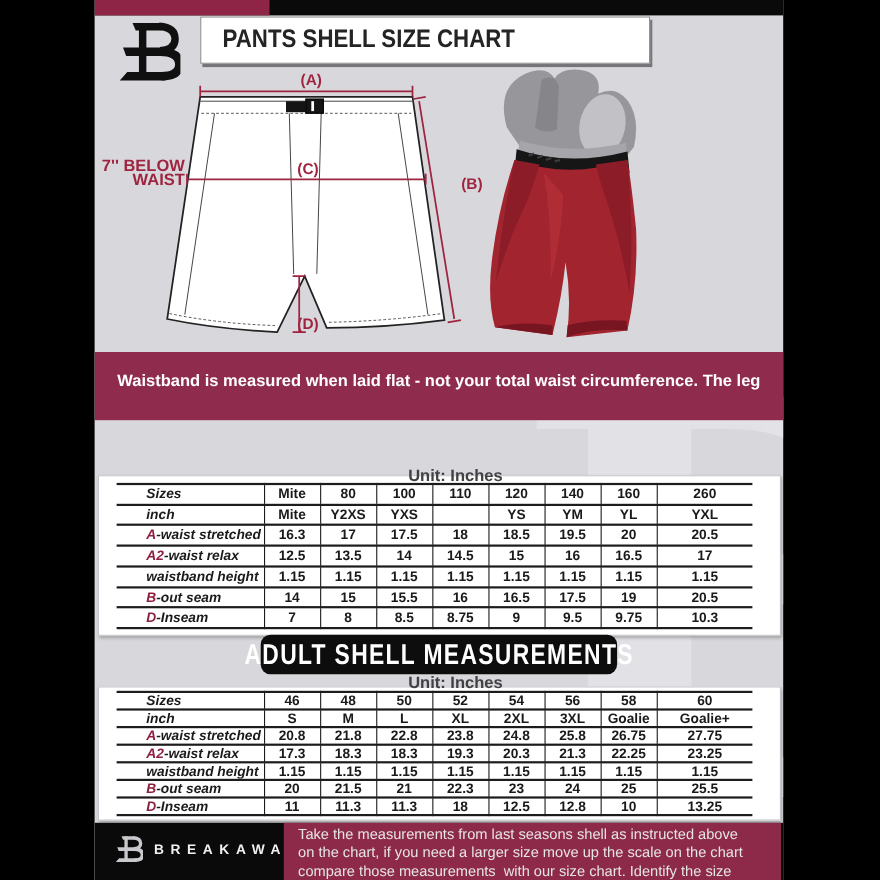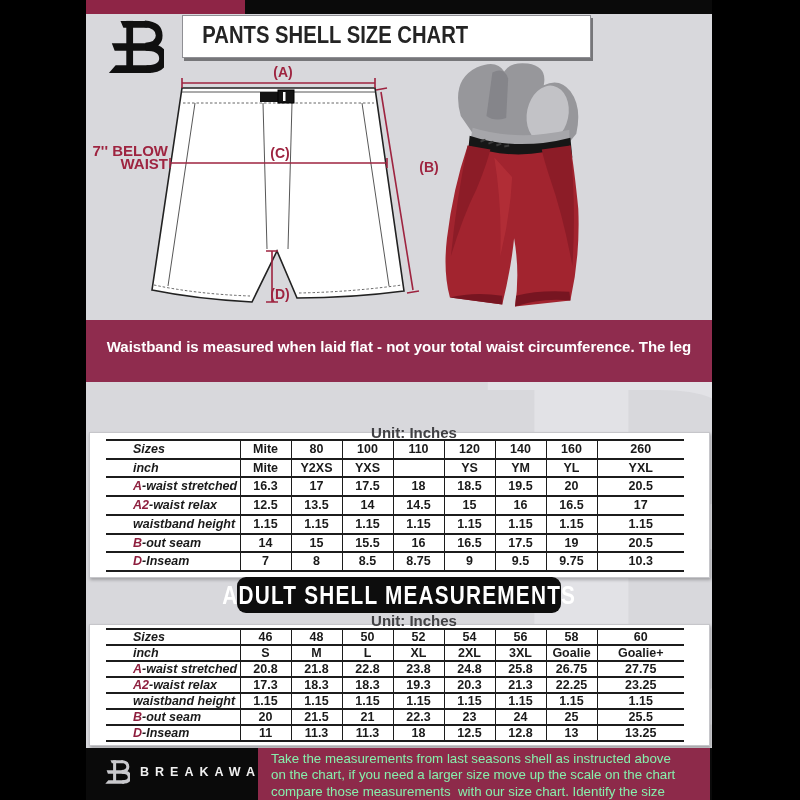--- a/index.html
+++ b/index.html
@@ -56,21 +56,21 @@
   table.meas td:first-child{border-left:none;text-align:left;padding-left:27px;font-style:italic;}
   .card-youth td{height:16.7px;line-height:16.7px;}
   .card-adult td{height:14px;line-height:14px;font-size:12.3px;}
   .pfx{color:#8e1f3e;}
   
   .footer{position:absolute;left:0;top:748px;width:626px;height:52px;background:#0a0a0a;z-index:3;}
   .brand{position:absolute;left:18px;top:9px;display:flex;align-items:center;}
   .brand svg{width:26px;height:30px;color:#c9c9cd;}
   .brand .t{margin-left:10px;color:#f0f0f0;font-size:12.5px;font-weight:600;letter-spacing:6px;}
   .footer-note{position:absolute;left:172px;top:0;width:452px;height:52px;background:#8d2a4a;
-    color:#86efac;font-size:13.3px;font-weight:500;line-height:16.4px;padding:3px 0 0 13px;box-sizing:border-box;}
+    color:#e5e5e5;font-size:13.3px;font-weight:500;line-height:16.4px;padding:3px 0 0 13px;box-sizing:border-box;}
   .footer-note div{white-space:pre;}
   
   .mline{stroke:#9e2440;stroke-width:1.6;fill:none;}
   .mlbl{fill:#9e2440;font-size:14px;font-weight:700;font-family:"Liberation Sans",sans-serif;}
   .outline{stroke:#222;stroke-width:1.6;fill:#fff;}
   .seam{stroke:#444;stroke-width:.9;fill:none;}
   .dash{stroke:#555;stroke-width:.9;stroke-dasharray:2.5 2;fill:none;}
 </style>
 </head>
 <body>
@@ -332,21 +332,21 @@
             <td>25.5</td>
           </tr>
           <tr>
             <td><span class="pfx">D</span>-Inseam</td>
             <td>11</td>
             <td>11.3</td>
             <td>11.3</td>
             <td>18</td>
             <td>12.5</td>
             <td>12.8</td>
-            <td>13</td>
+            <td>10</td>
             <td>13.25</td>
           </tr>
         </tbody>
     </table>
   </div>
 
   <div class="footer">
     <div class="brand">
       <svg viewBox="0 0 60 64">
         <g fill="currentColor">

